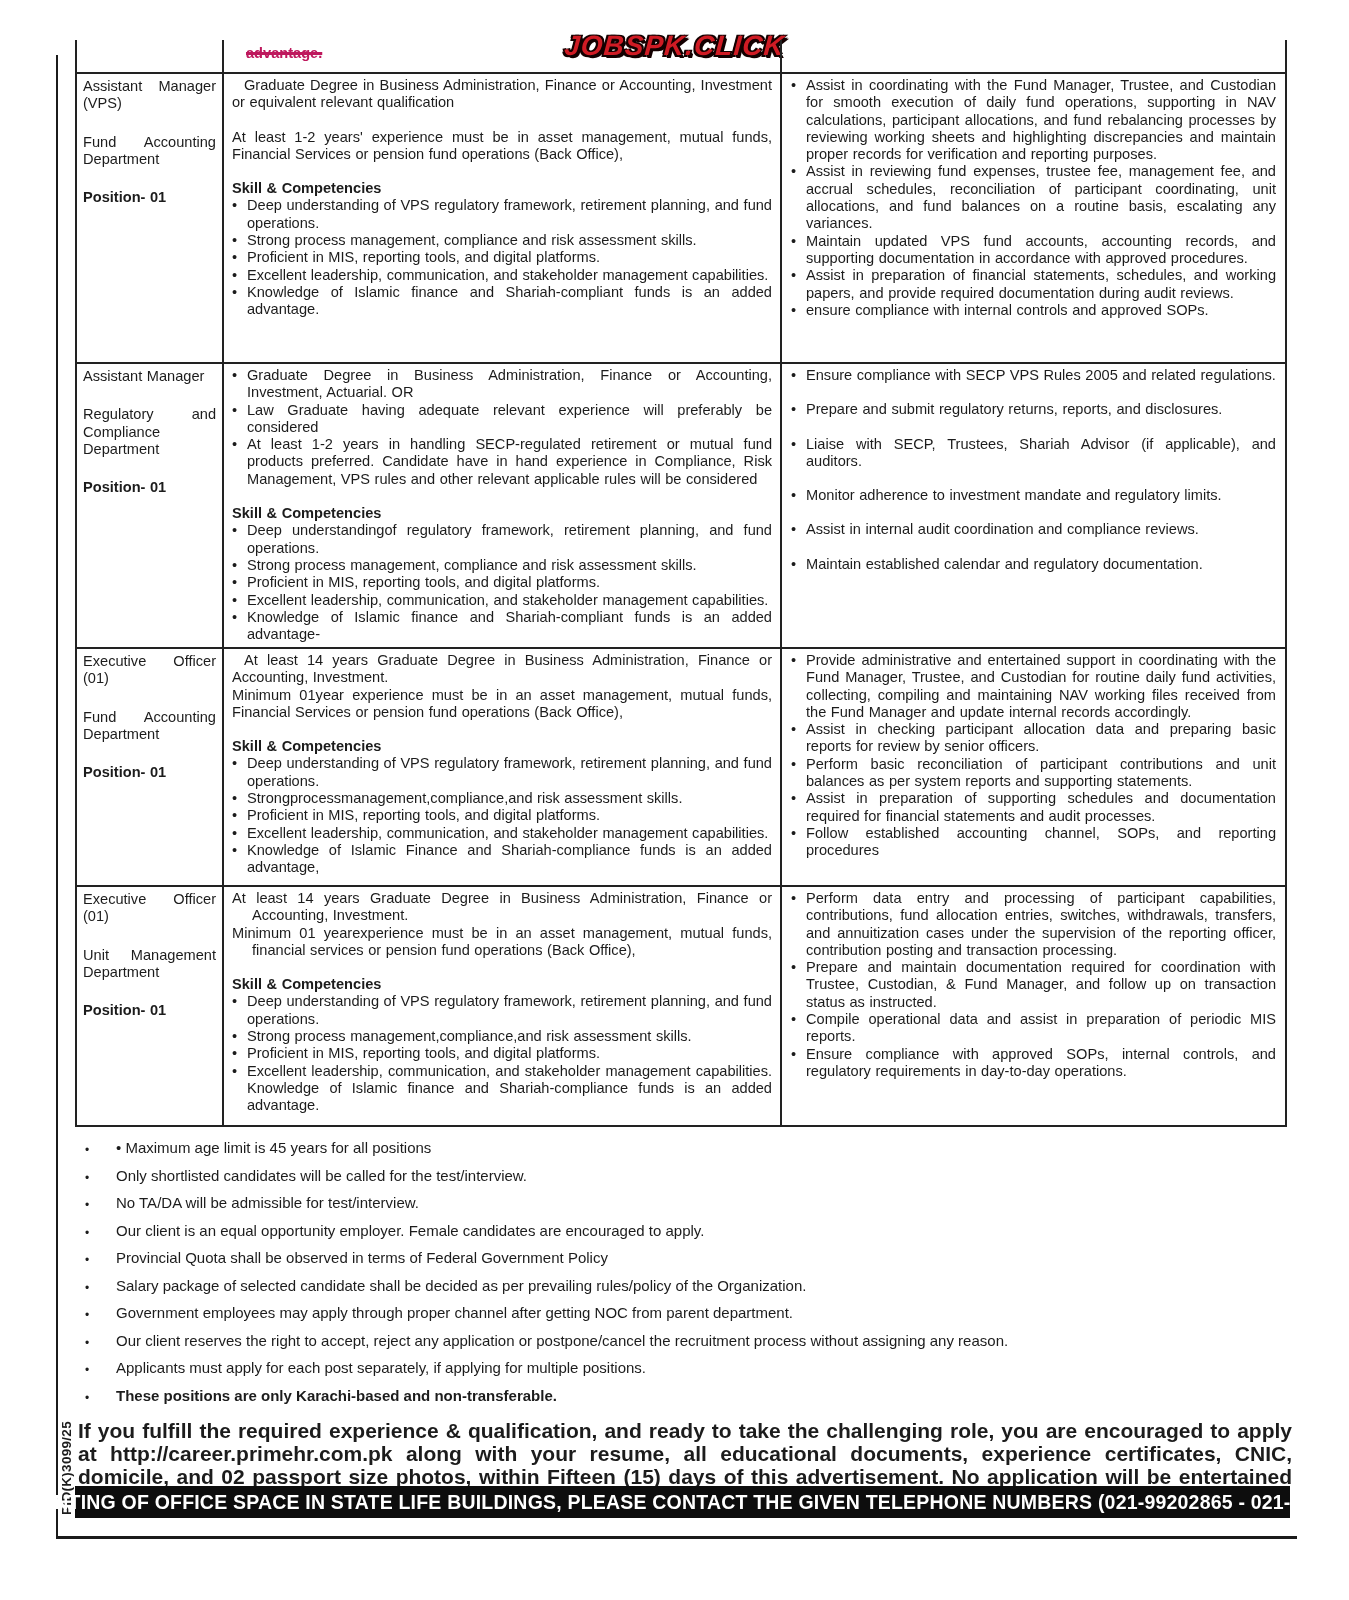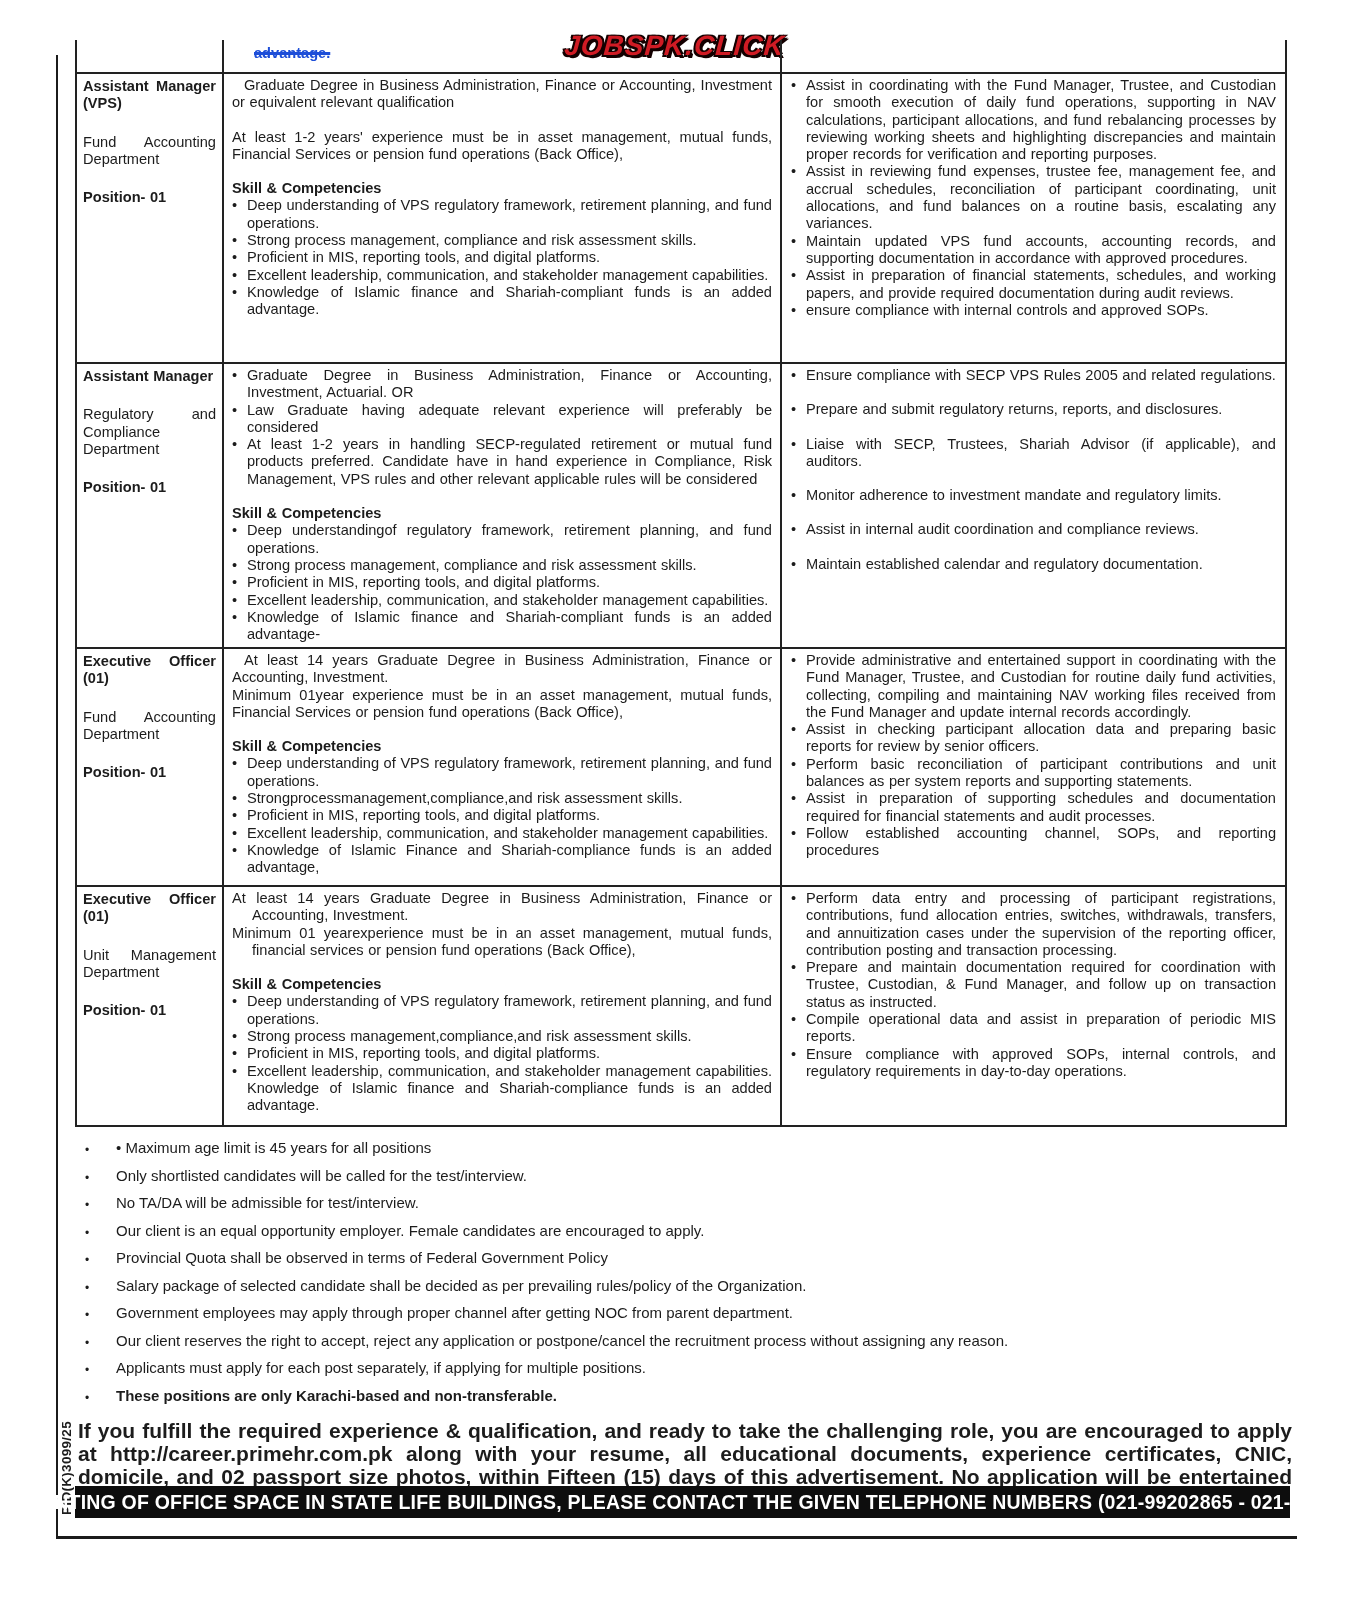--- a/index.html
+++ b/index.html
@@ -25,25 +25,25 @@
     border-collapse:collapse;table-layout:fixed;
   }
   col.c-pos{width:147px;} col.c-qual{width:558px;} col.c-resp{width:505px;}
   td.cell{
     border:2px solid #222222;vertical-align:top;
     font-size:14.6px;line-height:17.3px;word-spacing:0.5px;
     padding:3px 8px 3px 8px;
   }
   tr.partial-row td{border-top:none;height:24px;overflow:hidden;}
   .partial-text{
-    color:#1d4ed8;font-weight:700;text-decoration:line-through;
-    text-decoration-thickness:3px;margin-top:2px;margin-left:22px;
+    color:#be185d;font-weight:700;text-decoration:line-through;
+    text-decoration-thickness:3px;margin-top:2px;margin-left:14px;
   }
   td.pos-cell{padding:4px 6px 4px 6px;}
-  .pos-title{font-weight:700;text-align:justify;-moz-text-align-last:left;text-align-last:left;}
+  .pos-title{font-weight:400;text-align:justify;-moz-text-align-last:left;text-align-last:left;}
   .pos-dept{margin-top:21px;text-align:justify;-moz-text-align-last:left;text-align-last:left;}
   .pos-open{margin-top:21px;font-weight:700;}
   .para{text-align:justify;}
   .para.indent{text-indent:12px;}
   .para.spaced{margin-bottom:17px;}
   .para.hang{padding-left:20px;text-indent:-20px;}
   .skills-heading{margin-top:17px;font-weight:700;}
   .bullet{display:flex;}
   .bullet .b{flex:0 0 15px;}
   .bullet .t{flex:1;text-align:justify;}
@@ -293,21 +293,21 @@
             <span class="t">Proficient in MIS, reporting tools, and digital platforms.</span>
           </div>
           <div class="bullet">
             <span class="b">•</span>
             <span class="t">Excellent leadership, communication, and stakeholder management capabilities. Knowledge of Islamic finance and Shariah-compliance funds is an added advantage.</span>
           </div>
         </td>
         <td class="cell resp-cell">
           <div class="bullet">
             <span class="b">•</span>
-            <span class="t">Perform data entry and processing of participant registrations, contributions, fund allocation entries, switches, withdrawals, transfers, and annuitization cases under the supervision of the reporting officer, contribution posting and transaction processing.</span>
+            <span class="t">Perform data entry and processing of participant capabilities, contributions, fund allocation entries, switches, withdrawals, transfers, and annuitization cases under the supervision of the reporting officer, contribution posting and transaction processing.</span>
           </div>
           <div class="bullet">
             <span class="b">•</span>
             <span class="t">Prepare and maintain documentation required for coordination with Trustee, Custodian, &amp; Fund Manager, and follow up on transaction status as instructed.</span>
           </div>
           <div class="bullet">
             <span class="b">•</span>
             <span class="t">Compile operational data and assist in preparation of periodic MIS reports.</span>
           </div>
           <div class="bullet">

